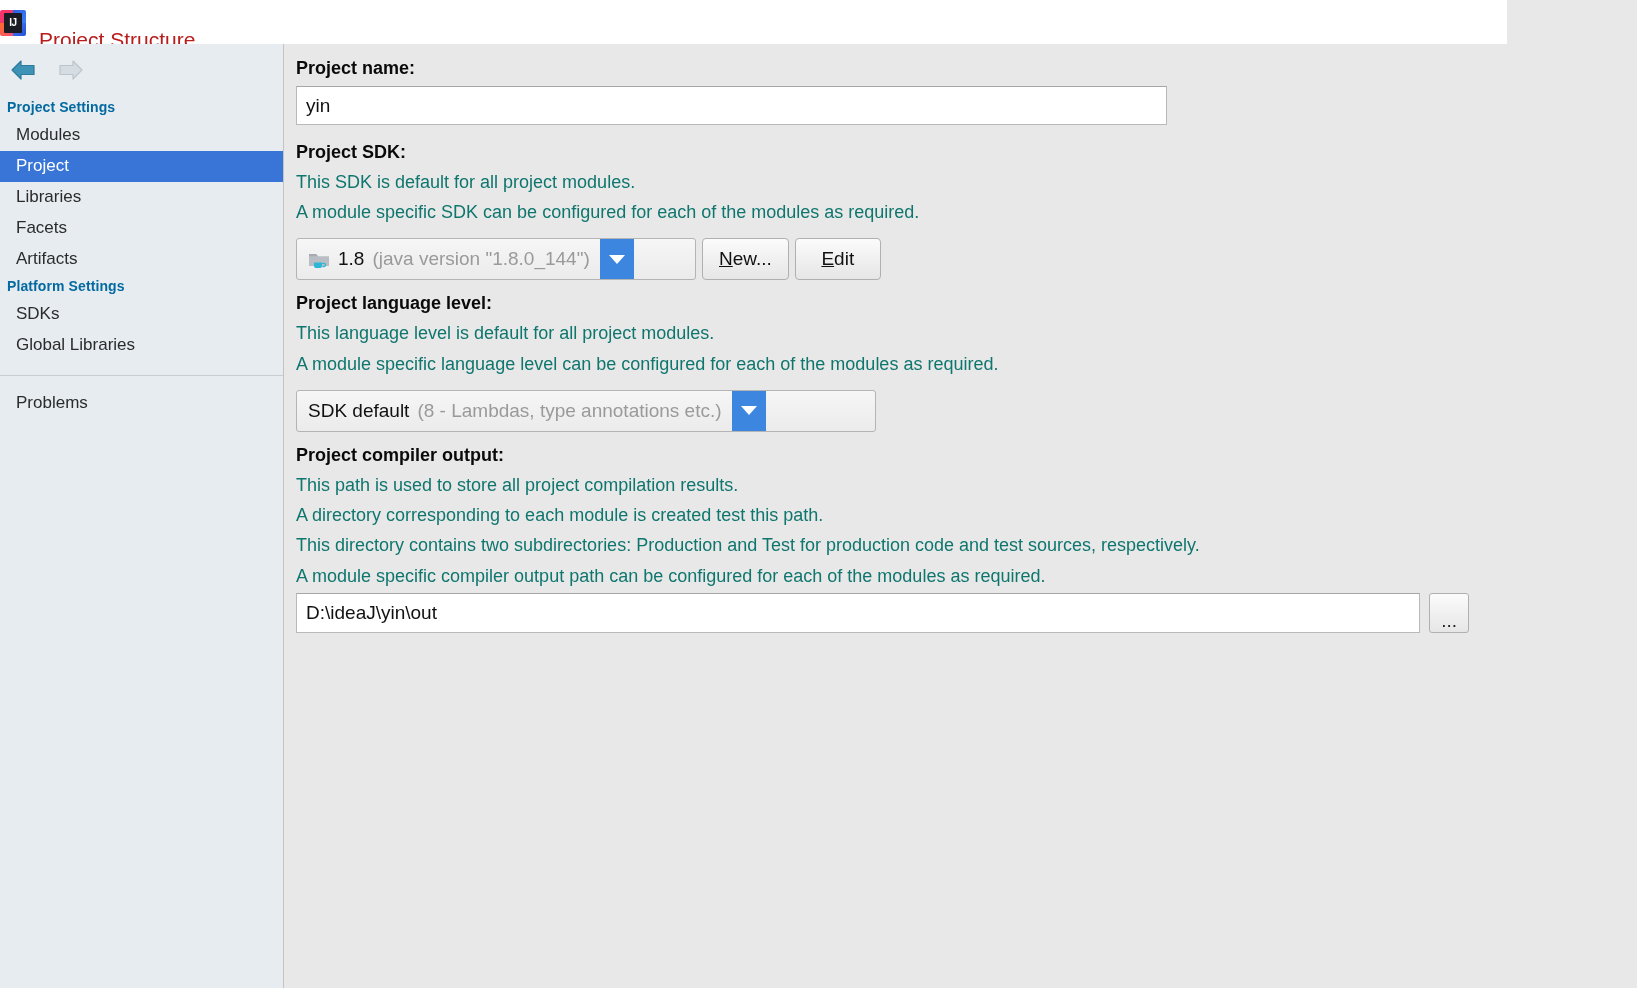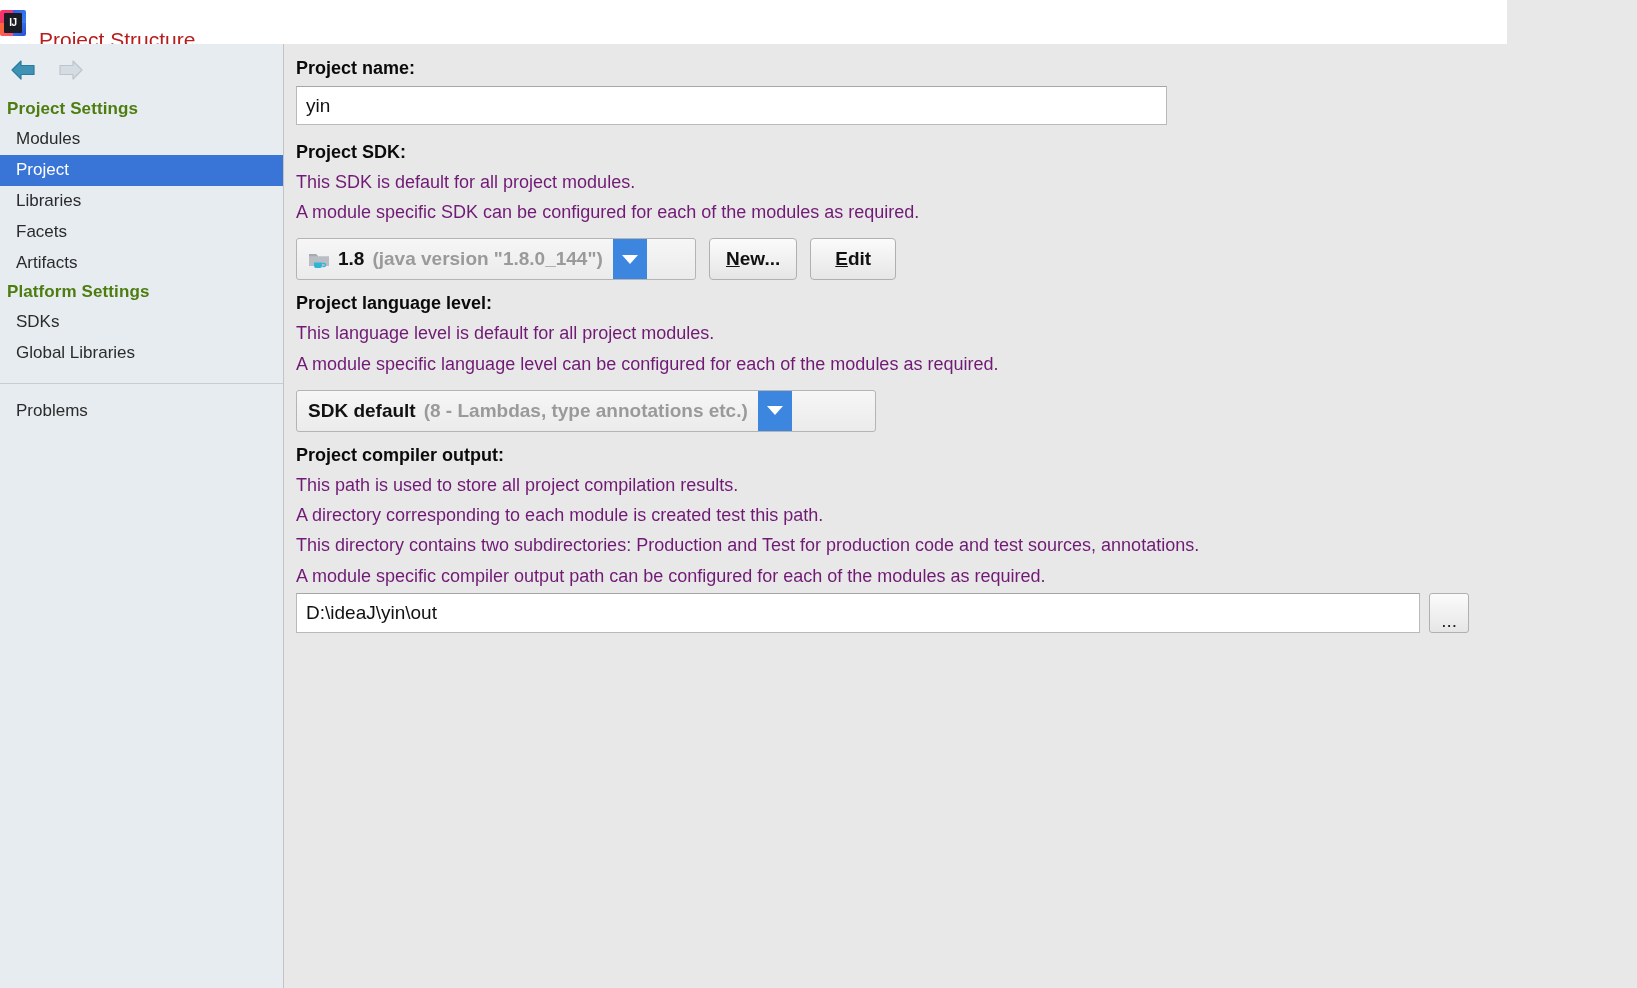--- a/index.html
+++ b/index.html
@@ -88,23 +88,23 @@
   #nav-bar {
     height: 52px;
     display: flex;
     align-items: center;
     padding-left: 8px;
     gap: 14px;
   }
   .nav-arrow { width: 32px; height: 28px; display:block; }
 
   .sidebar-group-title {
-    font-size: 17px;
+    font-size: 14px;
     font-weight: bold;
-    color: #4d7c0f;
+    color: #0369a1;
     padding: 3px 0 5px 7px;
     letter-spacing: 0.1px;
   }
   .sidebar-item {
     font-size: 17px;
     color: #2b2b2b;
     padding: 5px 0 6px 16px;
     line-height: 1.18;
     white-space: nowrap;
   }
@@ -131,21 +131,21 @@
   }
   .section-label {
     font-size: 18px;
     font-weight: bold;
     color: #0a0a0a;
     margin: 0 0 4px 0;
     white-space: nowrap;
   }
   .desc-line {
     font-size: 18px;
-    color: #701a75;
+    color: #0f766e;
     margin: 0;
     line-height: 1.68;
     white-space: nowrap;
   }
 
   
   .text-input {
     background: #ffffff;
     border: 1px solid #b9b9b9;
     border-top-color: #a6a6a6;
@@ -218,21 +218,21 @@
     display: inline-flex;
     align-items: center;
     justify-content: center;
     box-sizing: border-box;
     padding: 0 16px;
     vertical-align: middle;
     white-space: nowrap;
   }
   .push-btn .mn { text-decoration: underline; }
 
-  .row { display: flex; align-items: center; gap: 13px; margin-top: 11px; font-weight: bold; }
+  .row { display: flex; align-items: center; gap: 6px; margin-top: 11px; }
 
   
   #path-row { display: flex; align-items: center; gap: 9px; margin-top: 2px; }
   #compiler-output-input {
     width: 1196px;
     height: 40px;
   }
   #browse-btn {
     width: 42px;
     height: 40px;
@@ -355,21 +355,21 @@
         <span class="tri"></span>
       </div>
     </div>
   </div>
 
   <div class="gap-sm"></div>
 
   <div class="section-label">Project compiler output:</div>
   <div class="desc-line">This path is used to store all project compilation results.</div>
   <div class="desc-line">A directory corresponding to each module is created test this path.</div>
-  <div class="desc-line">This directory contains two subdirectories: Production and Test for production code and test sources, annotations.</div>
+  <div class="desc-line">This directory contains two subdirectories: Production and Test for production code and test sources, respectively.</div>
   <div class="desc-line">A module specific compiler output path can be configured for each of the modules as required.</div>
 
   <div id="path-row">
     <div class="text-input" id="compiler-output-input">D:\ideaJ\yin\out</div>
     <div id="browse-btn">
       <span>...</span>
     </div>
   </div>
 
 </div>

